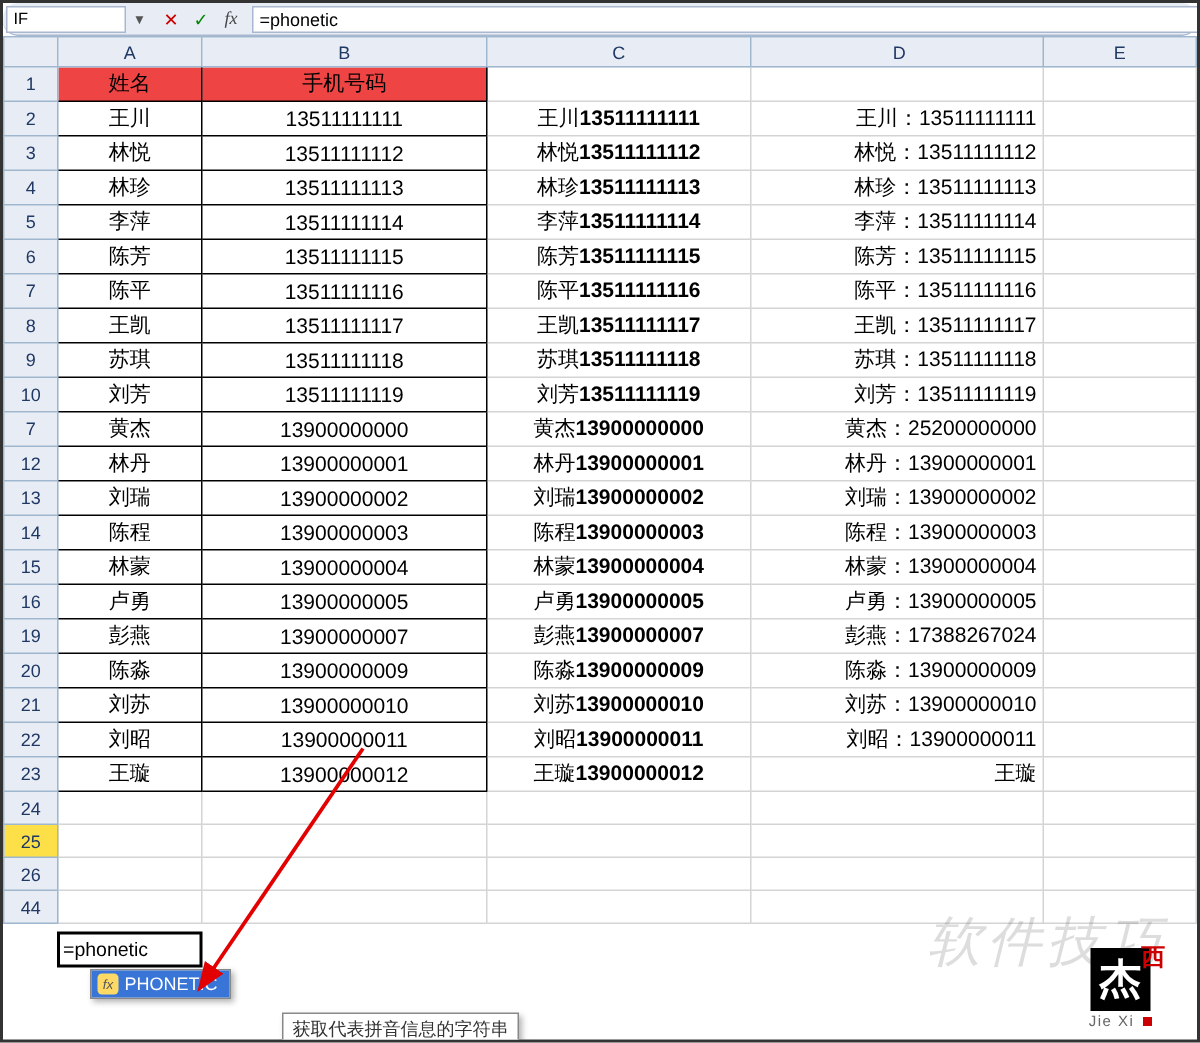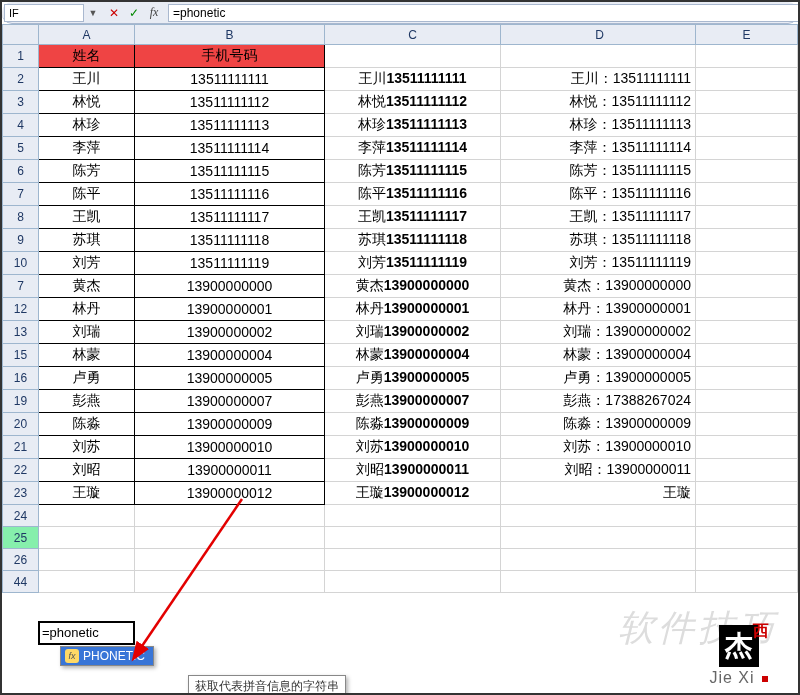--- a/index.html
+++ b/index.html
@@ -13,21 +13,21 @@
 .fb-icon.cancel { color: #c00; }
 .fb-icon.confirm { color: #080; }
 .fb-icon.fx { font-style: italic; font-family: serif; color: #444; }
 .formula-input { flex: 1; border: 1px solid #a9b8cf; border-right: none; background: #fff; padding: 1px 4px; font-size: 12px; height: 18px; display: flex; align-items: center; }
 
 .grid-wrap { position: relative; }
 table.grid { border-collapse: collapse; width: 100%; }
 .grid th.corner { background: #e8ecf4; border: 1px solid #9eb6ce; width: 36px; height: 20px; }
 .grid th.col { background: #e8ecf4; border: 1px solid #9eb6ce; font-weight: normal; font-size: 12px; color: #1f3864; text-align: center; height: 20px; }
 .grid th.row { background: #e8ecf4; border: 1px solid #9eb6ce; font-weight: normal; font-size: 12px; color: #1f3864; text-align: center; width: 36px; }
-.grid th.row.active { background: #86efac; margin-left: 28px; }
+.grid th.row.active { background: #fde047; margin-left: 28px; }
 .grid td { border: 1px solid #d4d4d4; padding: 2px 4px; height: 22px; font-size: 14px; vertical-align: middle; white-space: nowrap; }
 .col-A { width: 96px; text-align: center; }
 .col-B { width: 190px; text-align: center; }
 .col-C { width: 176px; text-align: center; }
 .col-D { width: 195px; text-align: right; padding-left: 3px !important; }
 .col-E { width: auto; }
 
 td.databorder { border: 1px solid #000 !important; }
 td.hdr { background: #ef4444; font-weight: normal; text-align: center; font-family: Liberation Mono, monospace; }
 
@@ -38,21 +38,21 @@
 .autocomplete .fn-item { background: #3875d7; color: #fff; padding: 2px 8px 2px 4px; display: flex; align-items: center; gap: 4px; font-size: 12px; }
 .autocomplete .fn-icon { width: 14px; height: 14px; background: #ffd966; border-radius: 3px; display: flex; align-items: center; justify-content: center; font-size: 9px; font-style: italic; color: #555; }
 .fn-desc { border: 1px solid #888; background: #fff; padding: 2px 6px; margin-left: 6px; font-size: 12px; color: #333; box-shadow: 2px 2px 4px rgba(0,0,0,.3); }
 
 .arrow-svg { position: absolute; pointer-events: none; }
 
 .watermark { position: absolute; right: 20px; bottom: 40px; font-size: 36px; color: rgba(120,120,120,.25); font-family: KaiTi, serif; letter-spacing: 4px; pointer-events: none; font-style: italic; }
 .logo { position: absolute; right: 30px; bottom: 6px; text-align: center; }
 .logo .char { background: #000; color: #fff; font-size: 28px; font-weight: bold; padding: 2px 6px; display: inline-block; font-family: KaiTi, serif; position: relative; }
 .logo .accent { position: absolute; top: -4px; right: -10px; color: #c00; font-size: 16px; font-family: KaiTi; }
-.logo .sub { font-size: 16px; color: #666; margin-top: 2px; letter-spacing: 1px; }
+.logo .sub { font-size: 10px; color: #666; margin-top: 2px; letter-spacing: 1px; }
 .logo .sq { display:inline-block; width:6px; height:6px; background:#c00; vertical-align: middle; margin-left: 2px; }
 </style>
 </head>
 <body>
 
 <div class="formula-bar">
   <div class="name-box">IF</div>
   <div class="name-dd">▼</div>
   <div class="fb-icons">
     <div class="fb-icon cancel">✕</div>
@@ -153,37 +153,45 @@
     <td class="col-B databorder">13511111119</td>
     <td class="col-C">刘芳<b>13511111119</b></td>
     <td class="col-D">刘芳：13511111119</td>
     <td class="col-E"></td>
         </tr>
         <tr>
           <th class="row">7</th>
     <td class="col-A databorder">黄杰</td>
     <td class="col-B databorder">13900000000</td>
     <td class="col-C">黄杰<b>13900000000</b></td>
-    <td class="col-D">黄杰：13900000000</td>
+    <td class="col-D">黄杰：25200000000</td>
     <td class="col-E"></td>
         </tr>
         <tr>
           <th class="row">12</th>
     <td class="col-A databorder">林丹</td>
     <td class="col-B databorder">13900000001</td>
     <td class="col-C">林丹<b>13900000001</b></td>
     <td class="col-D">林丹：13900000001</td>
     <td class="col-E"></td>
         </tr>
         <tr>
           <th class="row">13</th>
     <td class="col-A databorder">刘瑞</td>
     <td class="col-B databorder">13900000002</td>
     <td class="col-C">刘瑞<b>13900000002</b></td>
     <td class="col-D">刘瑞：13900000002</td>
+    <td class="col-E"></td>
+        </tr>
+        <tr>
+          <th class="row">14</th>
+    <td class="col-A databorder">陈程</td>
+    <td class="col-B databorder">13900000003</td>
+    <td class="col-C">陈程<b>13900000003</b></td>
+    <td class="col-D">陈程：13900000003</td>
     <td class="col-E"></td>
         </tr>
         <tr>
           <th class="row">15</th>
     <td class="col-A databorder">林蒙</td>
     <td class="col-B databorder">13900000004</td>
     <td class="col-C">林蒙<b>13900000004</b></td>
     <td class="col-D">林蒙：13900000004</td>
     <td class="col-E"></td>
         </tr>

